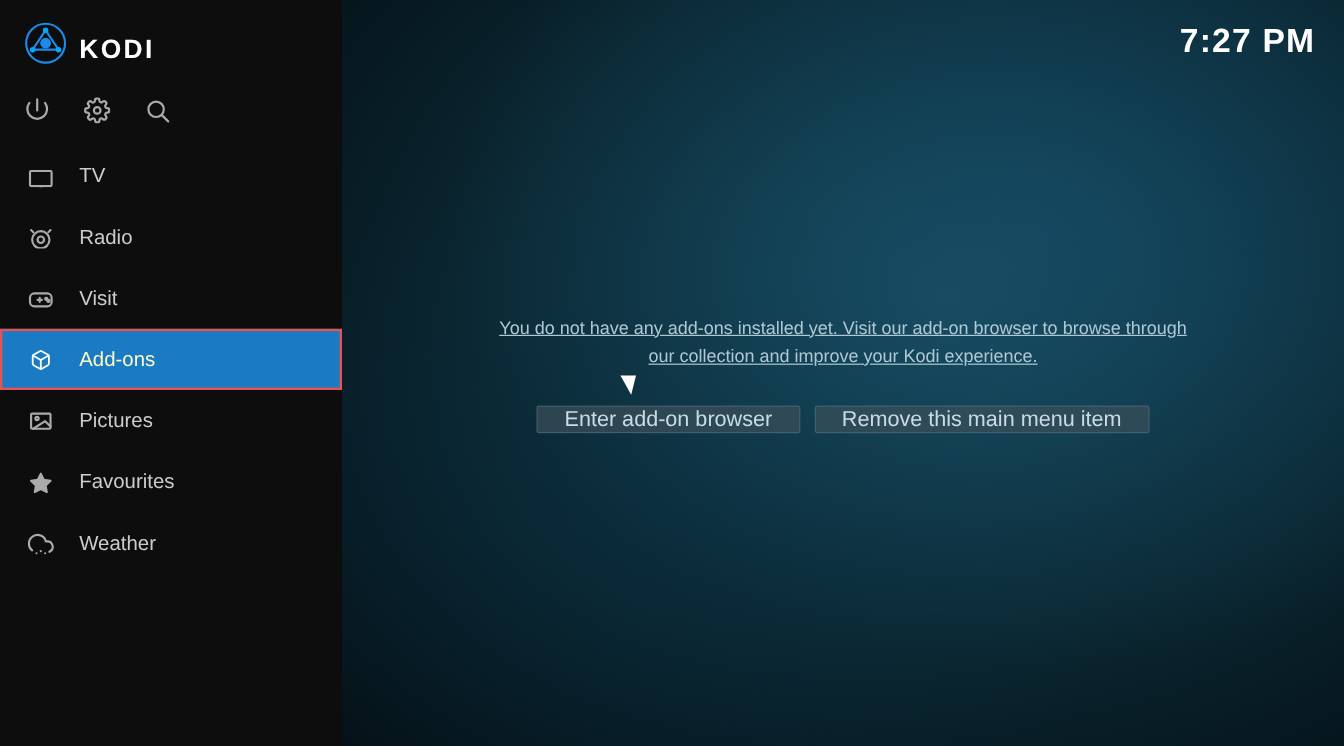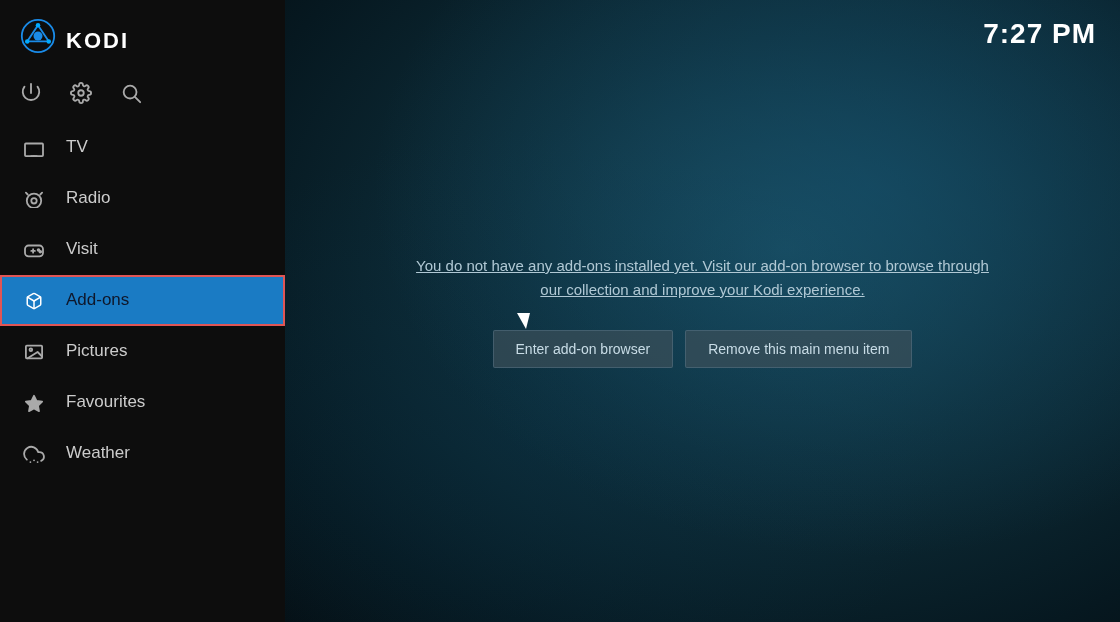--- a/index.html
+++ b/index.html
@@ -70,21 +70,21 @@
       padding: 14px 20px;
       gap: 18px;
       cursor: pointer;
       color: #ccc;
       font-size: 17px;
       position: relative;
     }
 
     .nav-item.active {
       background: #1a7bc4;
-      color: #0f172a;
+      color: #fef9c3;
       outline: 2px solid #e05555;
       outline-offset: -2px;
     }
 
     .nav-icon {
       font-size: 20px;
       width: 28px;
       text-align: center;
       flex-shrink: 0;
     }
@@ -148,22 +148,22 @@
     .action-buttons {
       display: flex;
       gap: 12px;
       align-items: center;
     }
 
     .action-btn {
       background: rgba(60, 80, 90, 0.7);
       border: 1px solid rgba(100, 130, 150, 0.4);
       color: #c8dce6;
-      padding: 10px 22px;
-      font-size: 14px;
+      padding: 0 22px;
+      font-size: 18px;
       cursor: pointer;
       border-radius: 2px;
       transition: background 0.2s;
     }
 
     
     .cursor {
       position: absolute;
       width: 0;
       height: 0;

